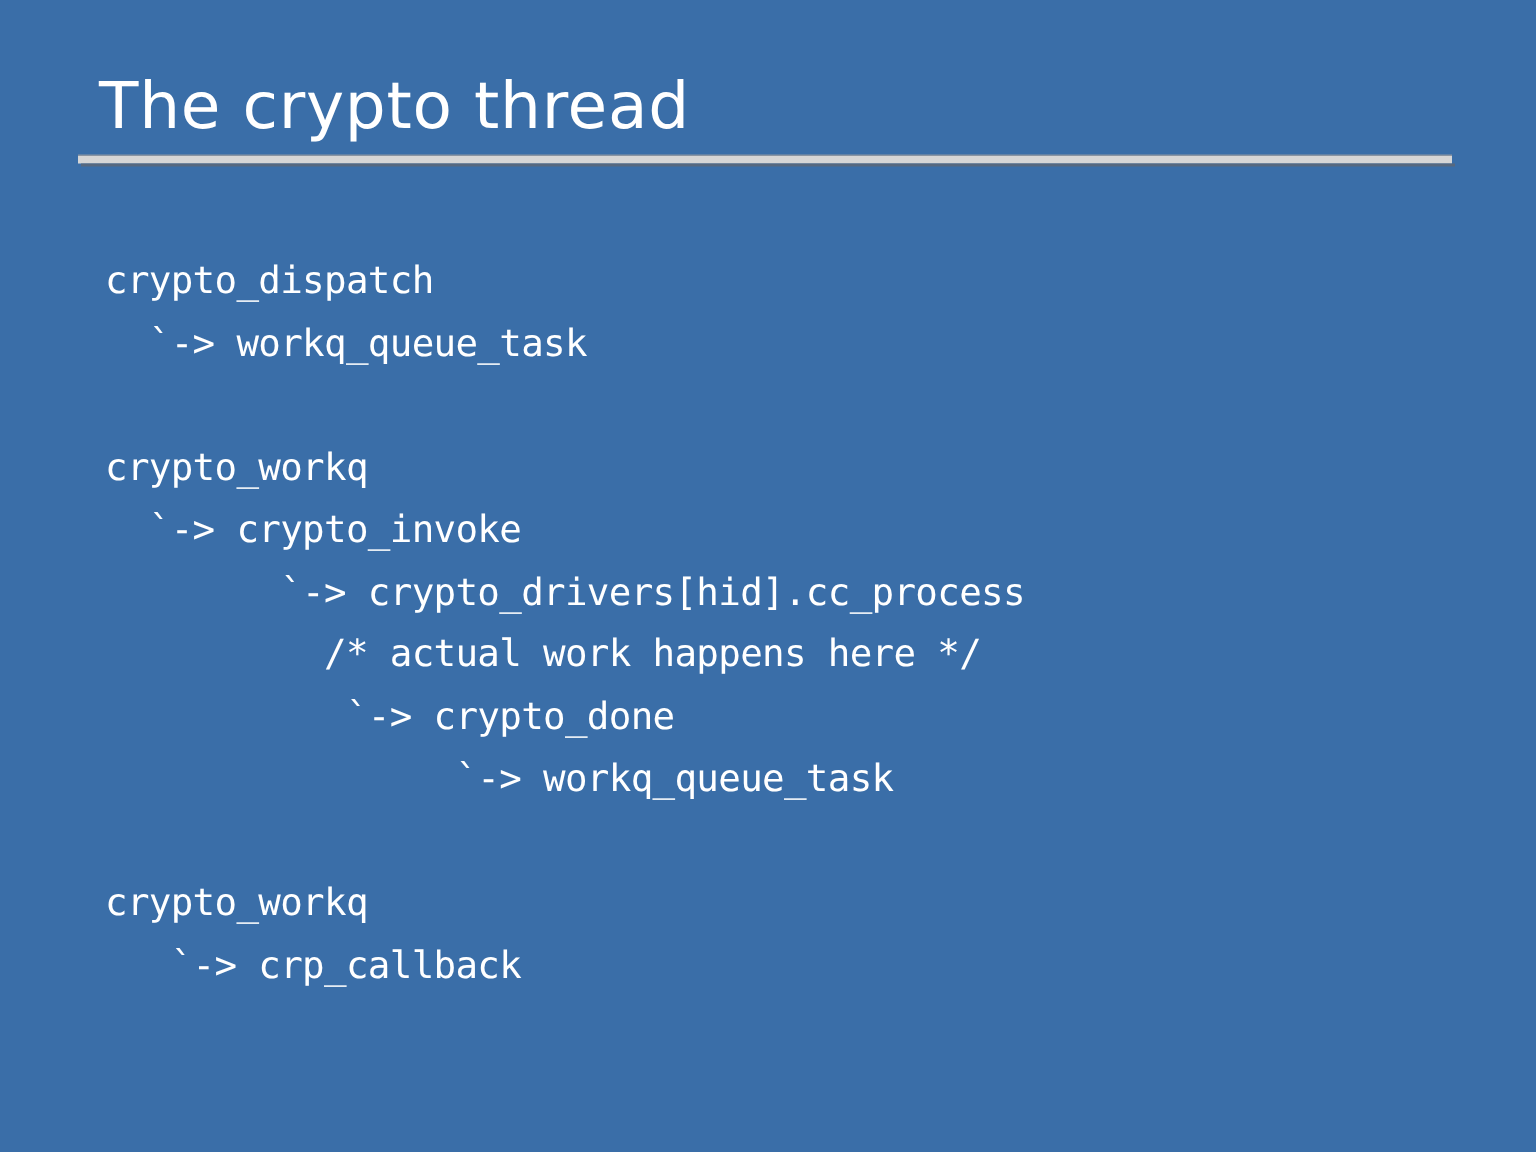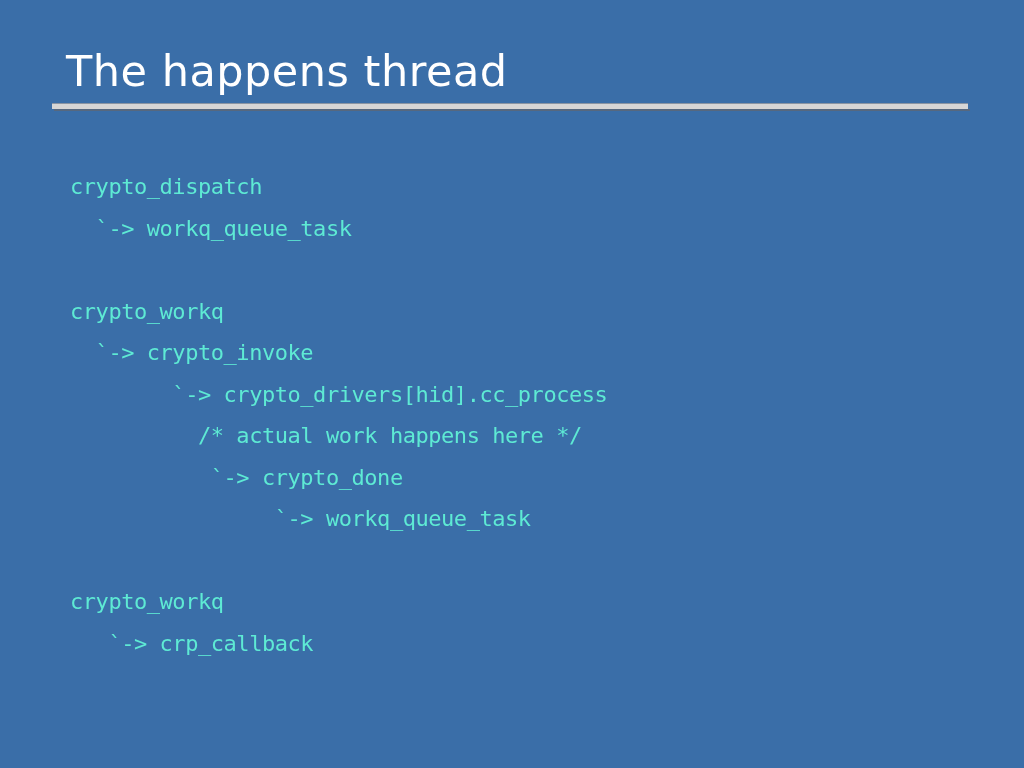--- a/index.html
+++ b/index.html
@@ -81,44 +81,44 @@
     background: #56687f;
   }
 
   
   #code-block {
     position: absolute;
     left: 70px;
     top: 166px;
     width: 920px;
     font-family: "DejaVu Sans Mono", monospace;
-    font-size: 22px;
+    font-size: 25px;
     line-height: 41.5px;
-    color: #5eead4;
+    color: #ffffff;
     white-space: pre;
     letter-spacing: -0.45px;
   }
 
   #code-block .code-line {
     display: block;
     height: 41.5px;
     white-space: pre;
   }
 
   #code-block .code-line.blank {
     
   }
 </style>
 </head>
 <body>
 
 <div id="slide">
 
   <div id="title-block">
-    <div id="slide-title">The happens thread</div>
+    <div id="slide-title">The crypto thread</div>
 
     <div id="title-rule">
       <div class="rule-top"></div>
       <div class="rule-body"></div>
       <div class="rule-shadow"></div>
     </div>
   </div>
 
   <div id="code-block"><span class="code-line">crypto_dispatch</span><span class="code-line">  `-&gt; workq_queue_task</span><span class="code-line blank">&nbsp;</span><span class="code-line">crypto_workq</span><span class="code-line">  `-&gt; crypto_invoke</span><span class="code-line">        `-&gt; crypto_drivers[hid].cc_process</span><span class="code-line">          /* actual work happens here */</span><span class="code-line">           `-&gt; crypto_done</span><span class="code-line">                `-&gt; workq_queue_task</span><span class="code-line blank">&nbsp;</span><span class="code-line">crypto_workq</span><span class="code-line">   `-&gt; crp_callback</span></div>
 

